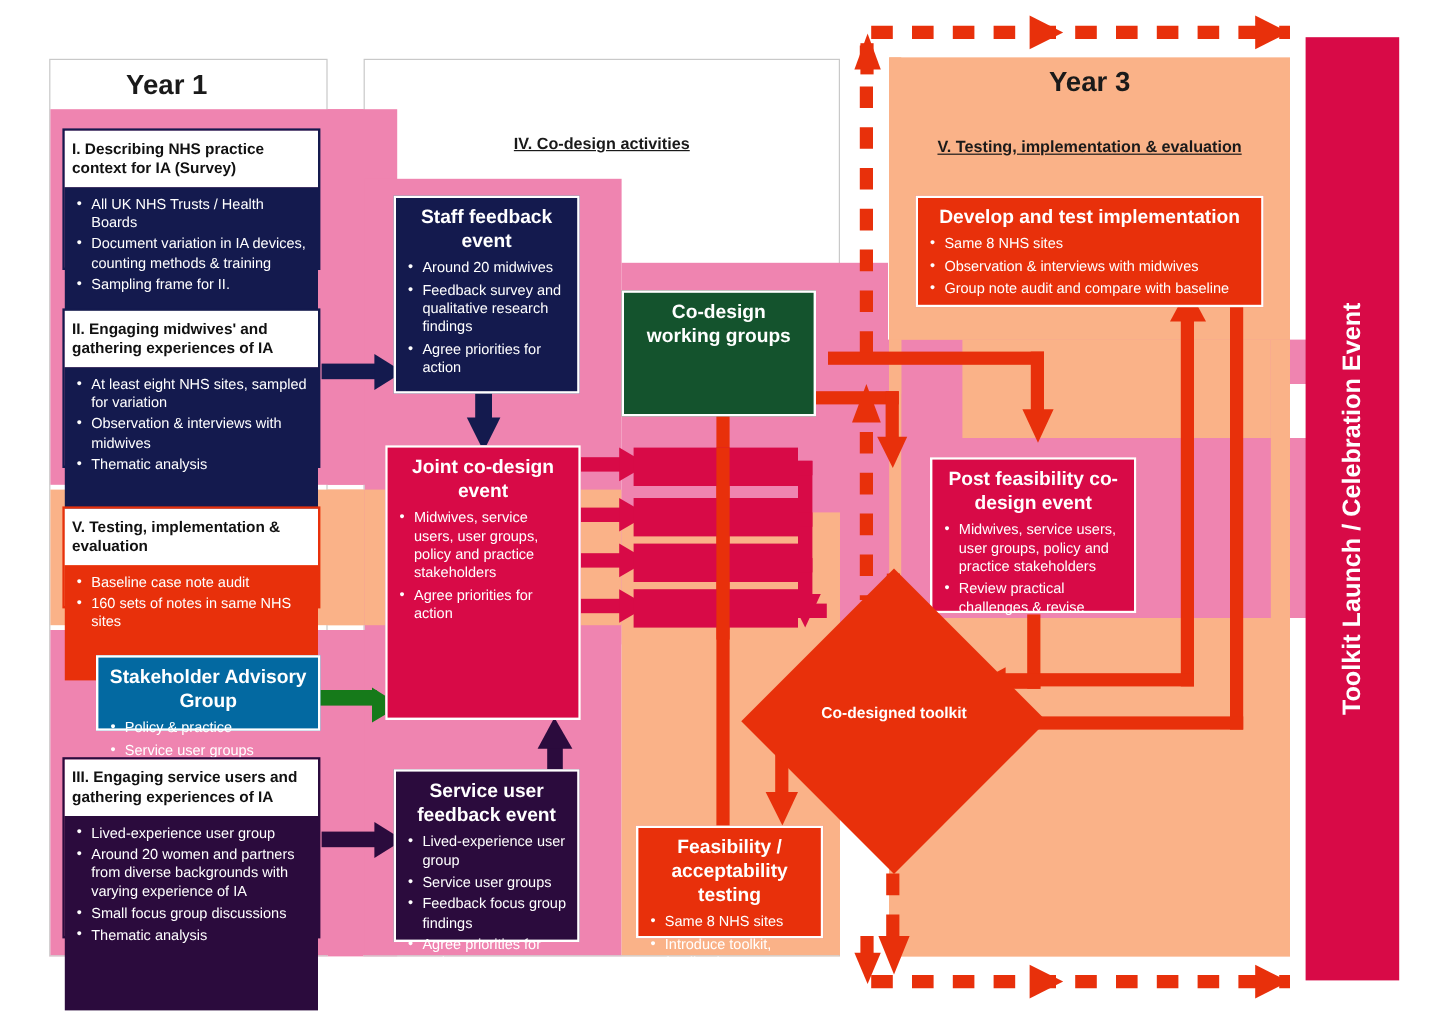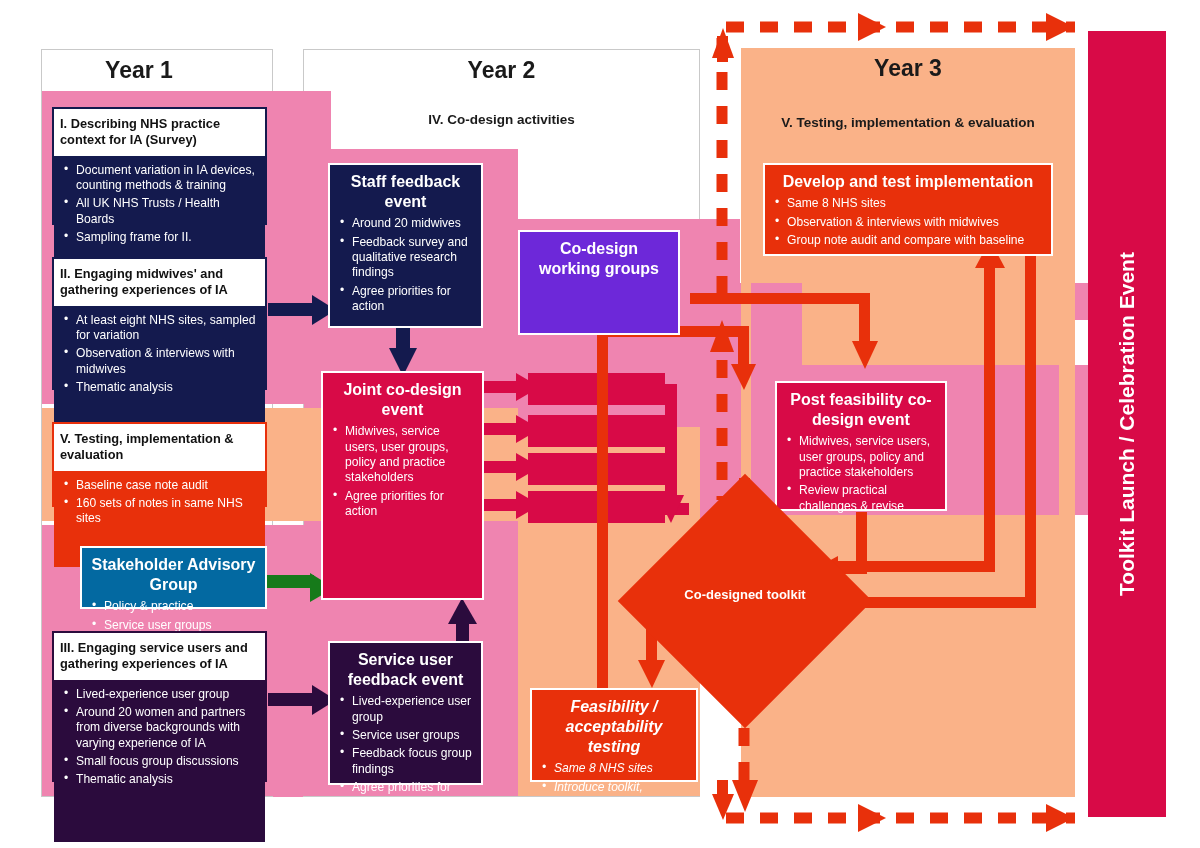--- a/index.html
+++ b/index.html
@@ -4,41 +4,41 @@
 <style>
   html,body{margin:0;padding:0;background:#ffffff;}
   body{width:1200px;height:848px;font-family:"Liberation Sans",sans-serif;}
   #stage{position:relative;width:1200px;height:848px;overflow:hidden;background:#fff;}
 
   .abs{position:absolute;box-sizing:border-box;}
 
   
   .yearframe{border:1px solid #c9c9c9;background:#ffffff;}
   .yeartitle{font-size:23px;font-weight:bold;color:#1a1a1a;text-align:center;}
-  .sectiontitle{font-size:13.5px;font-weight:bold;color:#1a1a1a;text-align:center;line-height:1.25;}
+  .sectiontitle{font-size:13.5px;font-weight:bold;color:#1a1a1a;text-align:center;line-height:1.25;text-decoration:underline;}
 
   
   .band-pink{background:#ef84b0;}
   .band-peach{background:#fab288;}
 
   
   .card{border:2px solid #ffffff;}
   .card-head{background:#ffffff;color:#111;font-weight:bold;font-size:12.8px;
              line-height:1.28;padding:7px 6px 7px 6px;}
   .card-body{padding:7px 9px 8px 9px;}
   ul.bl{margin:0;padding:0;list-style:none;}
   ul.bl li{position:relative;padding-left:13px;margin:0 0 3px 0;
            font-size:12.1px;line-height:1.27;color:#ffffff;}
   ul.bl li:before{content:"•";position:absolute;left:1px;top:-1px;font-size:12px;}
   .navy{background:#141a4e;}
   .purple{background:#2b0b3d;}
   .red{background:#e8300b;}
   .crimson{background:#d80a47;}
   .green{background:#0369a1;}
-  .magenta{background:#6d28d9;}
+  .magenta{background:#14532d;margin-top:12px;}
 
   .boxtitle{font-size:16px;font-weight:bold;color:#ffffff;text-align:center;
             line-height:1.26;margin:0 0 4px 0;}
   .boxtitle.left{text-align:center;}
 
   
   .diamond{background:#e8300b;transform:rotate(45deg);}
 
   
   .banner{background:#d80a47;}
@@ -86,21 +86,20 @@
   <div class="abs" style="left:518px;top:219px;width:182px;height:318px;background:#ef84b0;"></div>
   <div class="abs band-peach" style="left:518px;top:427px;width:182px;height:369px;"></div>
 
   <div class="abs band-peach" style="left:741px;top:48px;width:334px;height:235px;"></div>
   <div class="abs band-peach" style="left:741px;top:515px;width:334px;height:282px;"></div>
   <div class="abs band-peach" style="left:741px;top:283px;width:10px;height:232px;"></div>
   <div class="abs band-peach" style="left:1059px;top:283px;width:16px;height:232px;"></div>
   <div class="abs band-peach" style="left:802px;top:283px;width:257px;height:82px;"></div>
 
   <div class="abs yeartitle" style="left:41px;top:57px;width:196px;">Year 1</div>
-  <div class="abs yeartitle" style="left:303px;top:57px;width:397px;">Year 2</div>
   <div class="abs yeartitle" style="left:741px;top:55px;width:334px;">Year 3</div>
 
   <div class="abs sectiontitle" style="left:303px;top:112px;width:397px;">IV.  Co-design activities</div>
   <div class="abs sectiontitle" style="left:741px;top:115px;width:334px;">V.  Testing, implementation &amp; evaluation</div>
 
   <svg class="abs" style="left:0;top:0;width:1200px;height:848px;">
 
     <g>
       <rect x="213" y="204" width="14" height="44" fill="#141a4e"></rect>
       <polygon points="206,244 234,244 220,272 " fill="#141a4e"></polygon>
@@ -221,22 +220,22 @@
   <div class="abs" style="left:528px;top:373px;width:137px;height:32px;background:#d80a47;"></div>
   <div class="abs" style="left:528px;top:415px;width:137px;height:32px;background:#d80a47;"></div>
   <div class="abs" style="left:528px;top:453px;width:137px;height:32px;background:#d80a47;"></div>
   <div class="abs" style="left:528px;top:491px;width:137px;height:32px;background:#d80a47;"></div>
   <div class="abs" style="left:597px;top:373px;width:11px;height:160px;background:#e8300b;"></div>
 
   <div class="abs card" style="left:52px;top:107px;width:215px;height:118px;border-color:#141a4e;">
     <div class="card-head">I.  Describing NHS practice context for IA (Survey)</div>
     <div class="card-body navy" style="height:100%;">
       <ul class="bl">
+        <li>All UK NHS Trusts / Health Boards</li>
         <li>Document variation in IA devices, counting methods &amp; training</li>
-        <li>All UK NHS Trusts / Health Boards</li>
         <li>Sampling frame for II.</li>
       </ul>
     </div>
   </div>
 
   <div class="abs card" style="left:52px;top:257px;width:215px;height:133px;border-color:#141a4e;">
     <div class="card-head">II.  Engaging midwives' and gathering experiences of IA</div>
     <div class="card-body navy" style="height:100%;">
       <ul class="bl">
         <li>At least eight NHS sites, sampled for variation</li>
@@ -310,21 +309,21 @@
       </ul>
     </div>
   </div>
 
   <div class="abs card magenta" style="left:518px;top:230px;width:162px;height:105px;">
     <div class="card-body">
       <div class="boxtitle">Co-design working groups</div>
     </div>
   </div>
 
-  <div class="abs card red" style="left:530px;top:688px;width:168px;height:94px;font-style:italic;">
+  <div class="abs card red" style="left:530px;top:688px;width:156px;height:94px;">
     <div class="card-body">
       <div class="boxtitle left" style="text-align:center;">Feasibility / acceptability testing</div>
       <ul class="bl">
         <li>Same 8 NHS sites</li>
         <li>Introduce toolkit, feedback</li>
       </ul>
     </div>
   </div>
 
   <div class="abs card red" style="left:763px;top:163px;width:290px;height:93px;">

